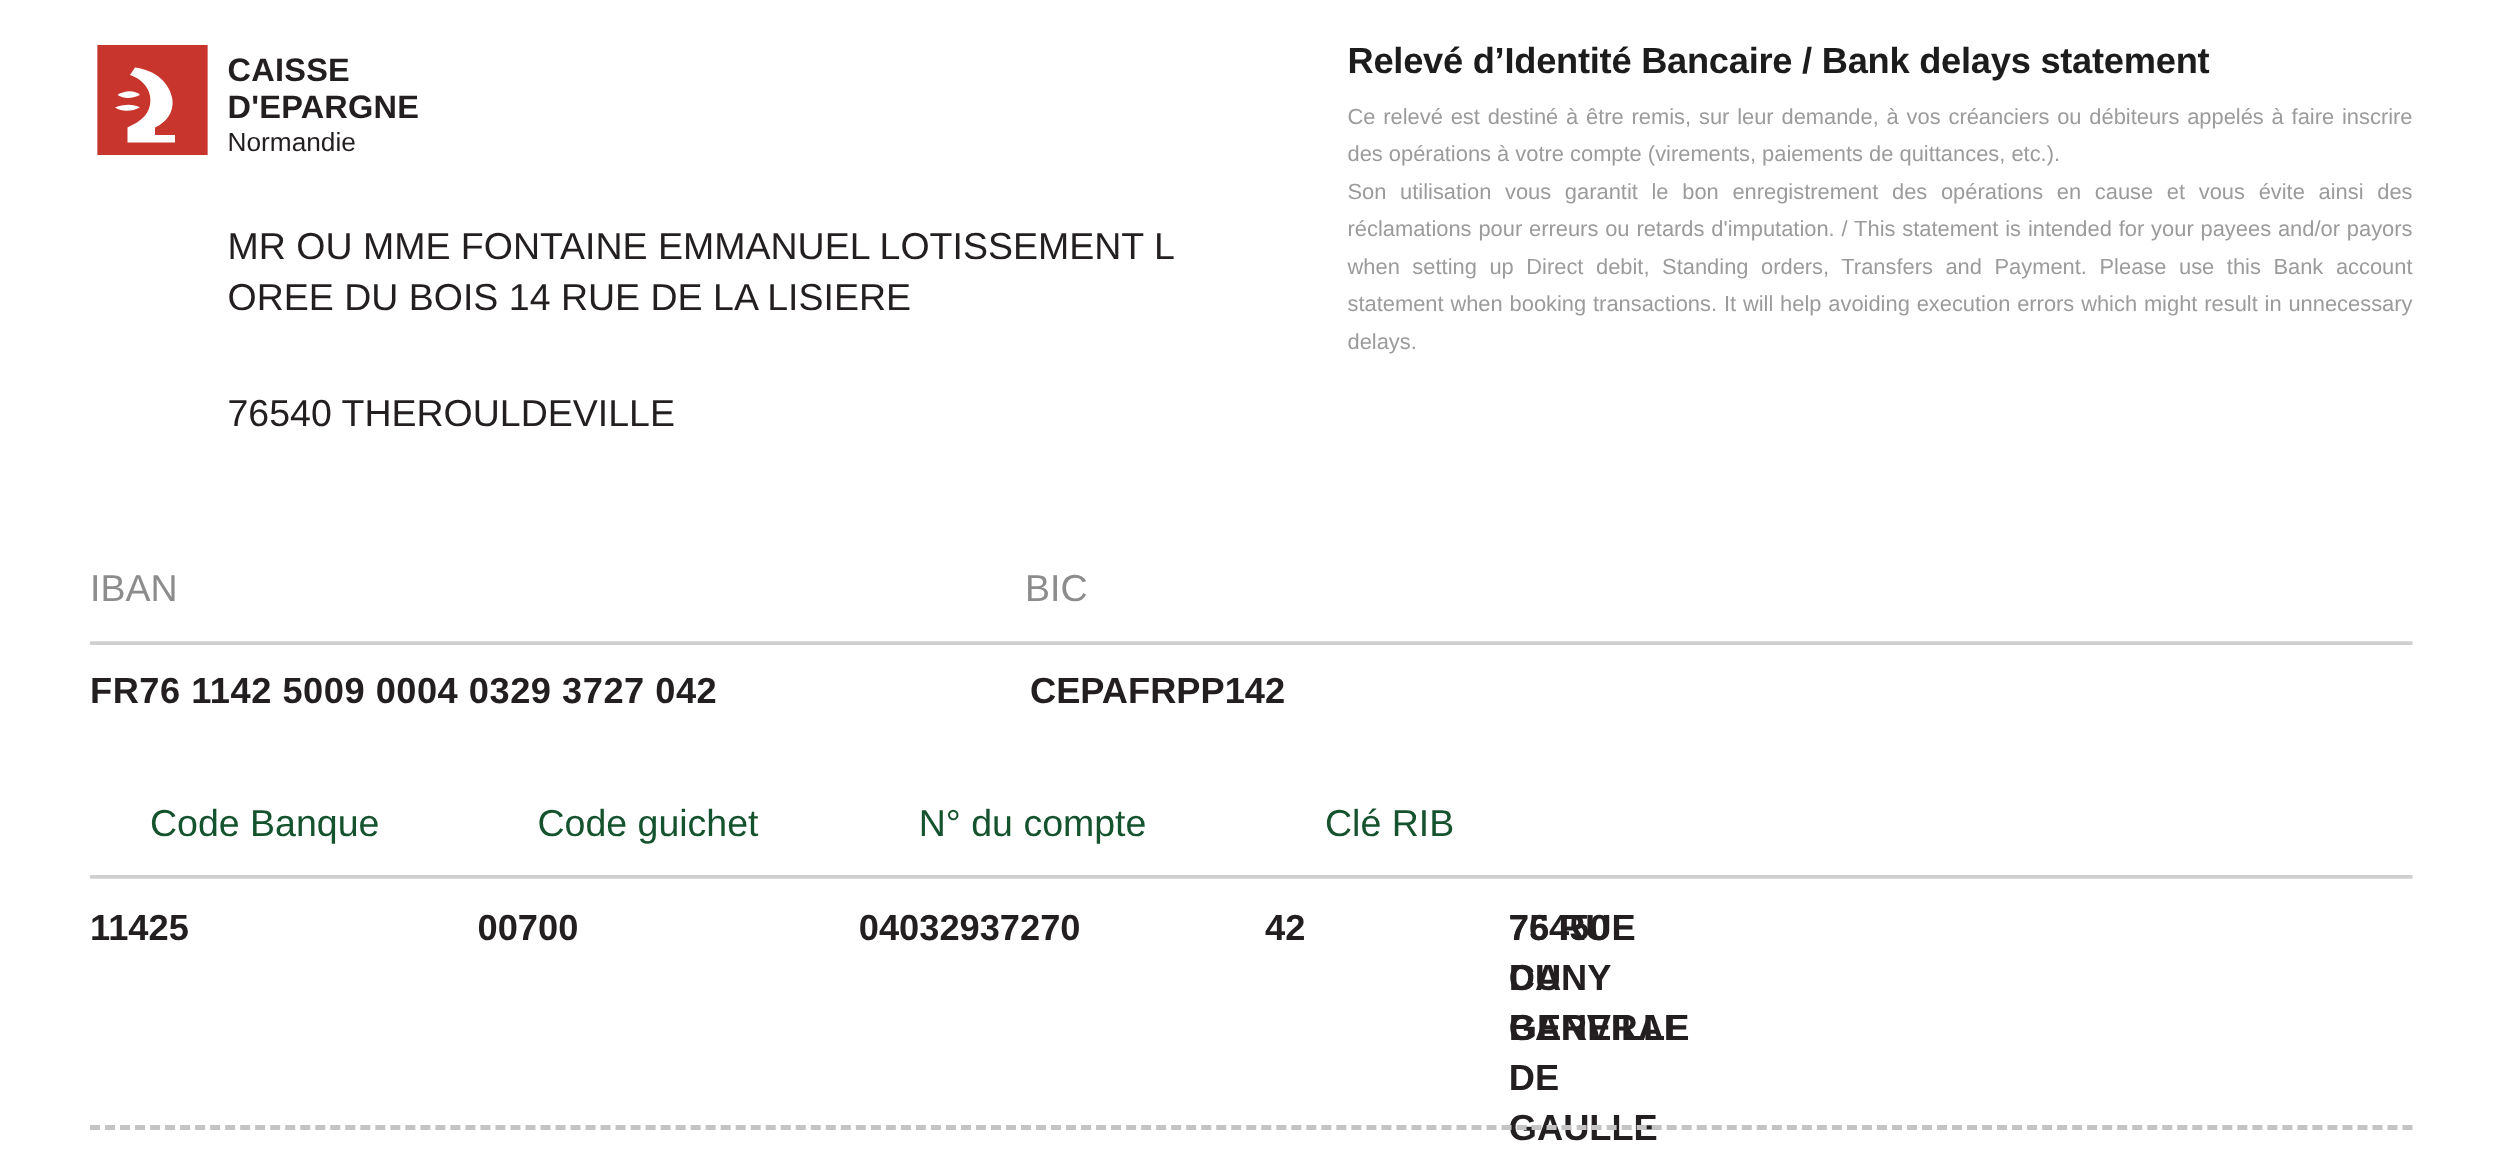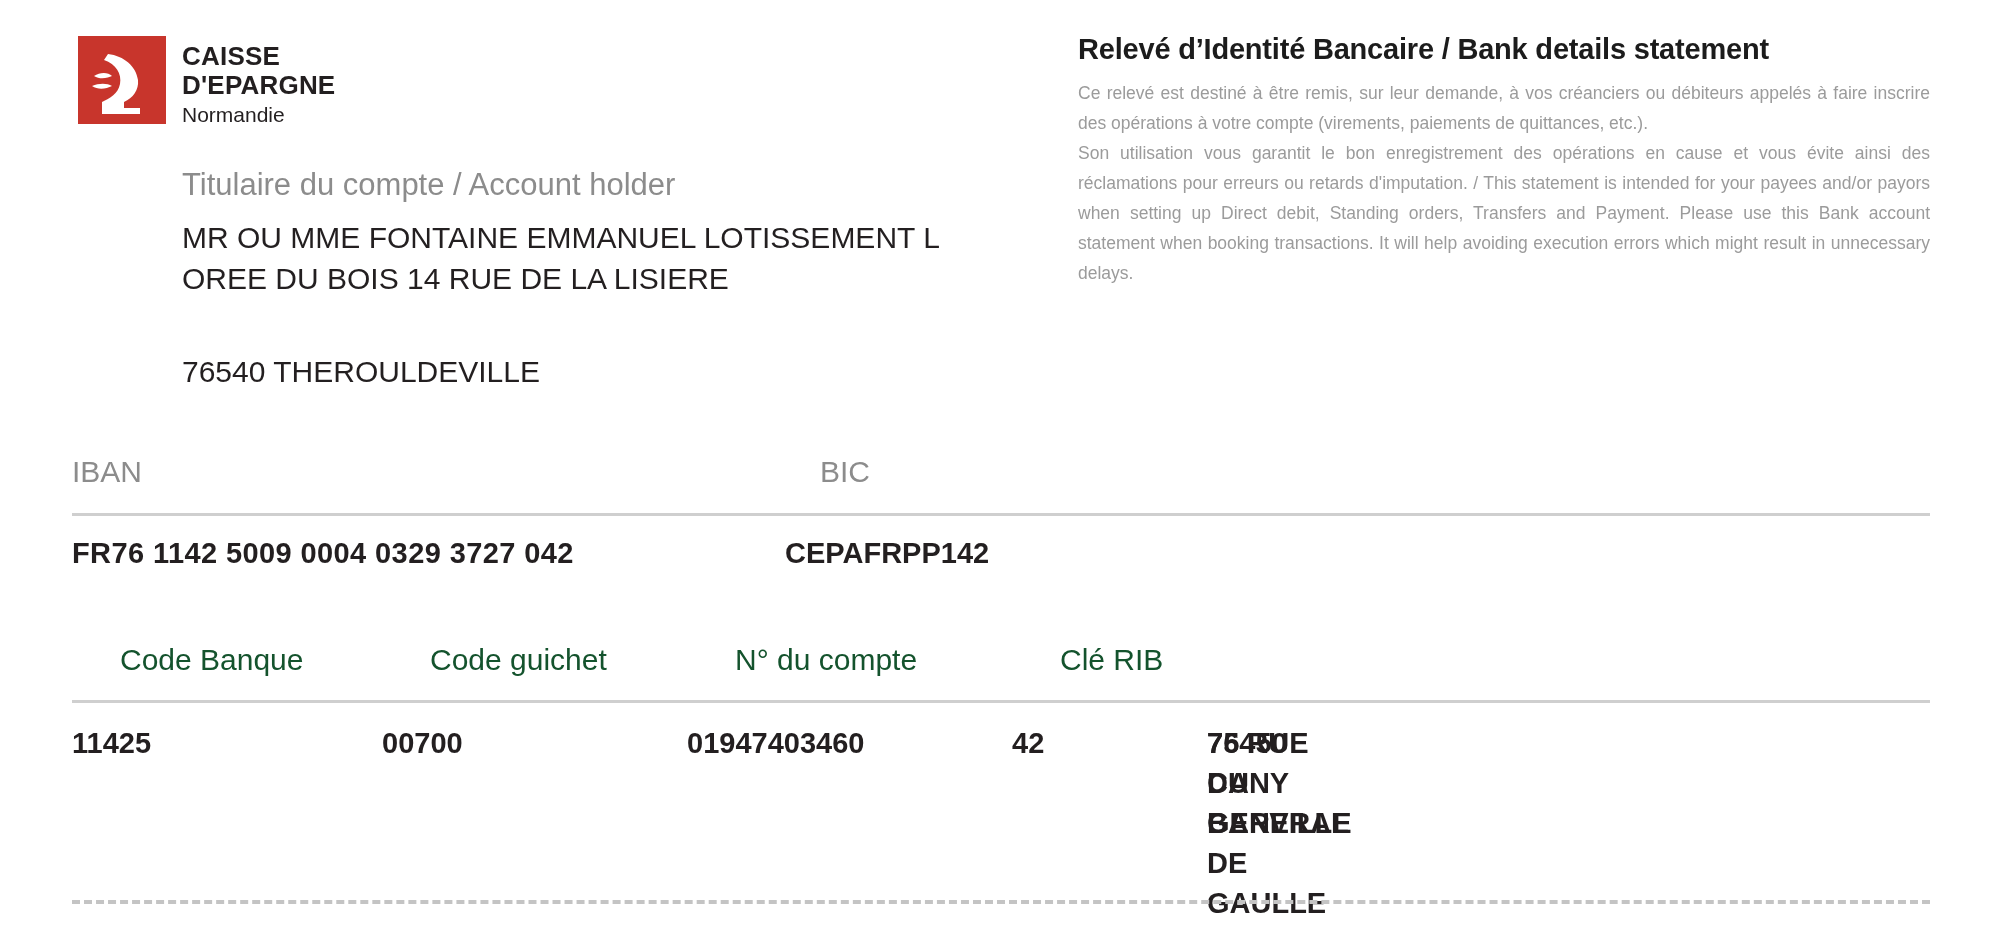--- a/index.html
+++ b/index.html
@@ -170,21 +170,21 @@
     left: 0;
     top: 0;
     font-weight: bold;
     font-size: 29px;
     line-height: 38px;
     letter-spacing: 0.4px;
     color: #231f20;
   }
   .iban-values .v-bic {
     position: absolute;
-    left: 713px;
+    left: 752px;
     top: 0;
     font-weight: bold;
     font-size: 29px;
     line-height: 38px;
     color: #231f20;
   }
 
   
   .rib-head {
     position: absolute;
@@ -260,30 +260,29 @@
         </svg>
       </div>
       <div class="logo-text">
         <div class="logo-line1">CAISSE</div>
         <div class="logo-line2">D'EPARGNE</div>
         <div class="logo-region">Normandie</div>
       </div>
     </div>
 
     <div class="notice">
-      <div class="notice-title">Relevé d’Identité Bancaire / Bank details statement</div>
+      <div class="notice-title">Relevé d’Identité Bancaire / Bank delays statement</div>
       <div class="notice-body">
         <p>Ce relevé est destiné à être remis, sur leur demande, à vos créanciers ou débiteurs appelés à faire inscrire des opérations à votre compte (virements, paiements de quittances, etc.).</p>
         <p>Son utilisation vous garantit le bon enregistrement des opérations en cause et vous évite ainsi des réclamations pour erreurs ou retards d'imputation. / This statement is intended for your payees and/or payors when setting up Direct debit, Standing orders, Transfers and Payment. Please use this Bank account statement when booking transactions. It will help avoiding execution errors which might result in unnecessary delays.</p>
       </div>
     </div>
   </div>
 
   <div class="holder">
-    <div class="holder-label">Titulaire du compte / Account holder</div>
     <div class="holder-name">MR OU MME FONTAINE EMMANUEL LOTISSEMENT L OREE DU BOIS 14 RUE DE LA LISIERE</div>
     <div class="holder-city">76540 THEROULDEVILLE</div>
   </div>
 
   <div class="iban-head">
     <span class="col-iban">IBAN</span>
     <span class="col-bic">BIC</span>
   </div>
   <div class="rule rule-1"></div>
   <div class="iban-values">
@@ -294,21 +293,21 @@
   <div class="rib-head">
     <span class="c1">Code Banque</span>
     <span class="c2">Code guichet</span>
     <span class="c3">N° du compte</span>
     <span class="c4">Clé RIB</span>
   </div>
   <div class="rule rule-2"></div>
   <div class="rib-values">
     <span class="c1">11425</span>
     <span class="c2">00700</span>
-    <span class="c3">01947403460</span>
+    <span class="c3">04032937270</span>
     <span class="c4">42</span>
     <span class="c5">
       <span class="bank-line2">75 RUE DU GENERAL DE GAULLE</span>
       <span class="bank-line2">76450 CANY BARVILLE</span>
     </span>
   </div>
 
   <div class="cutline"></div>
 </div>
 

